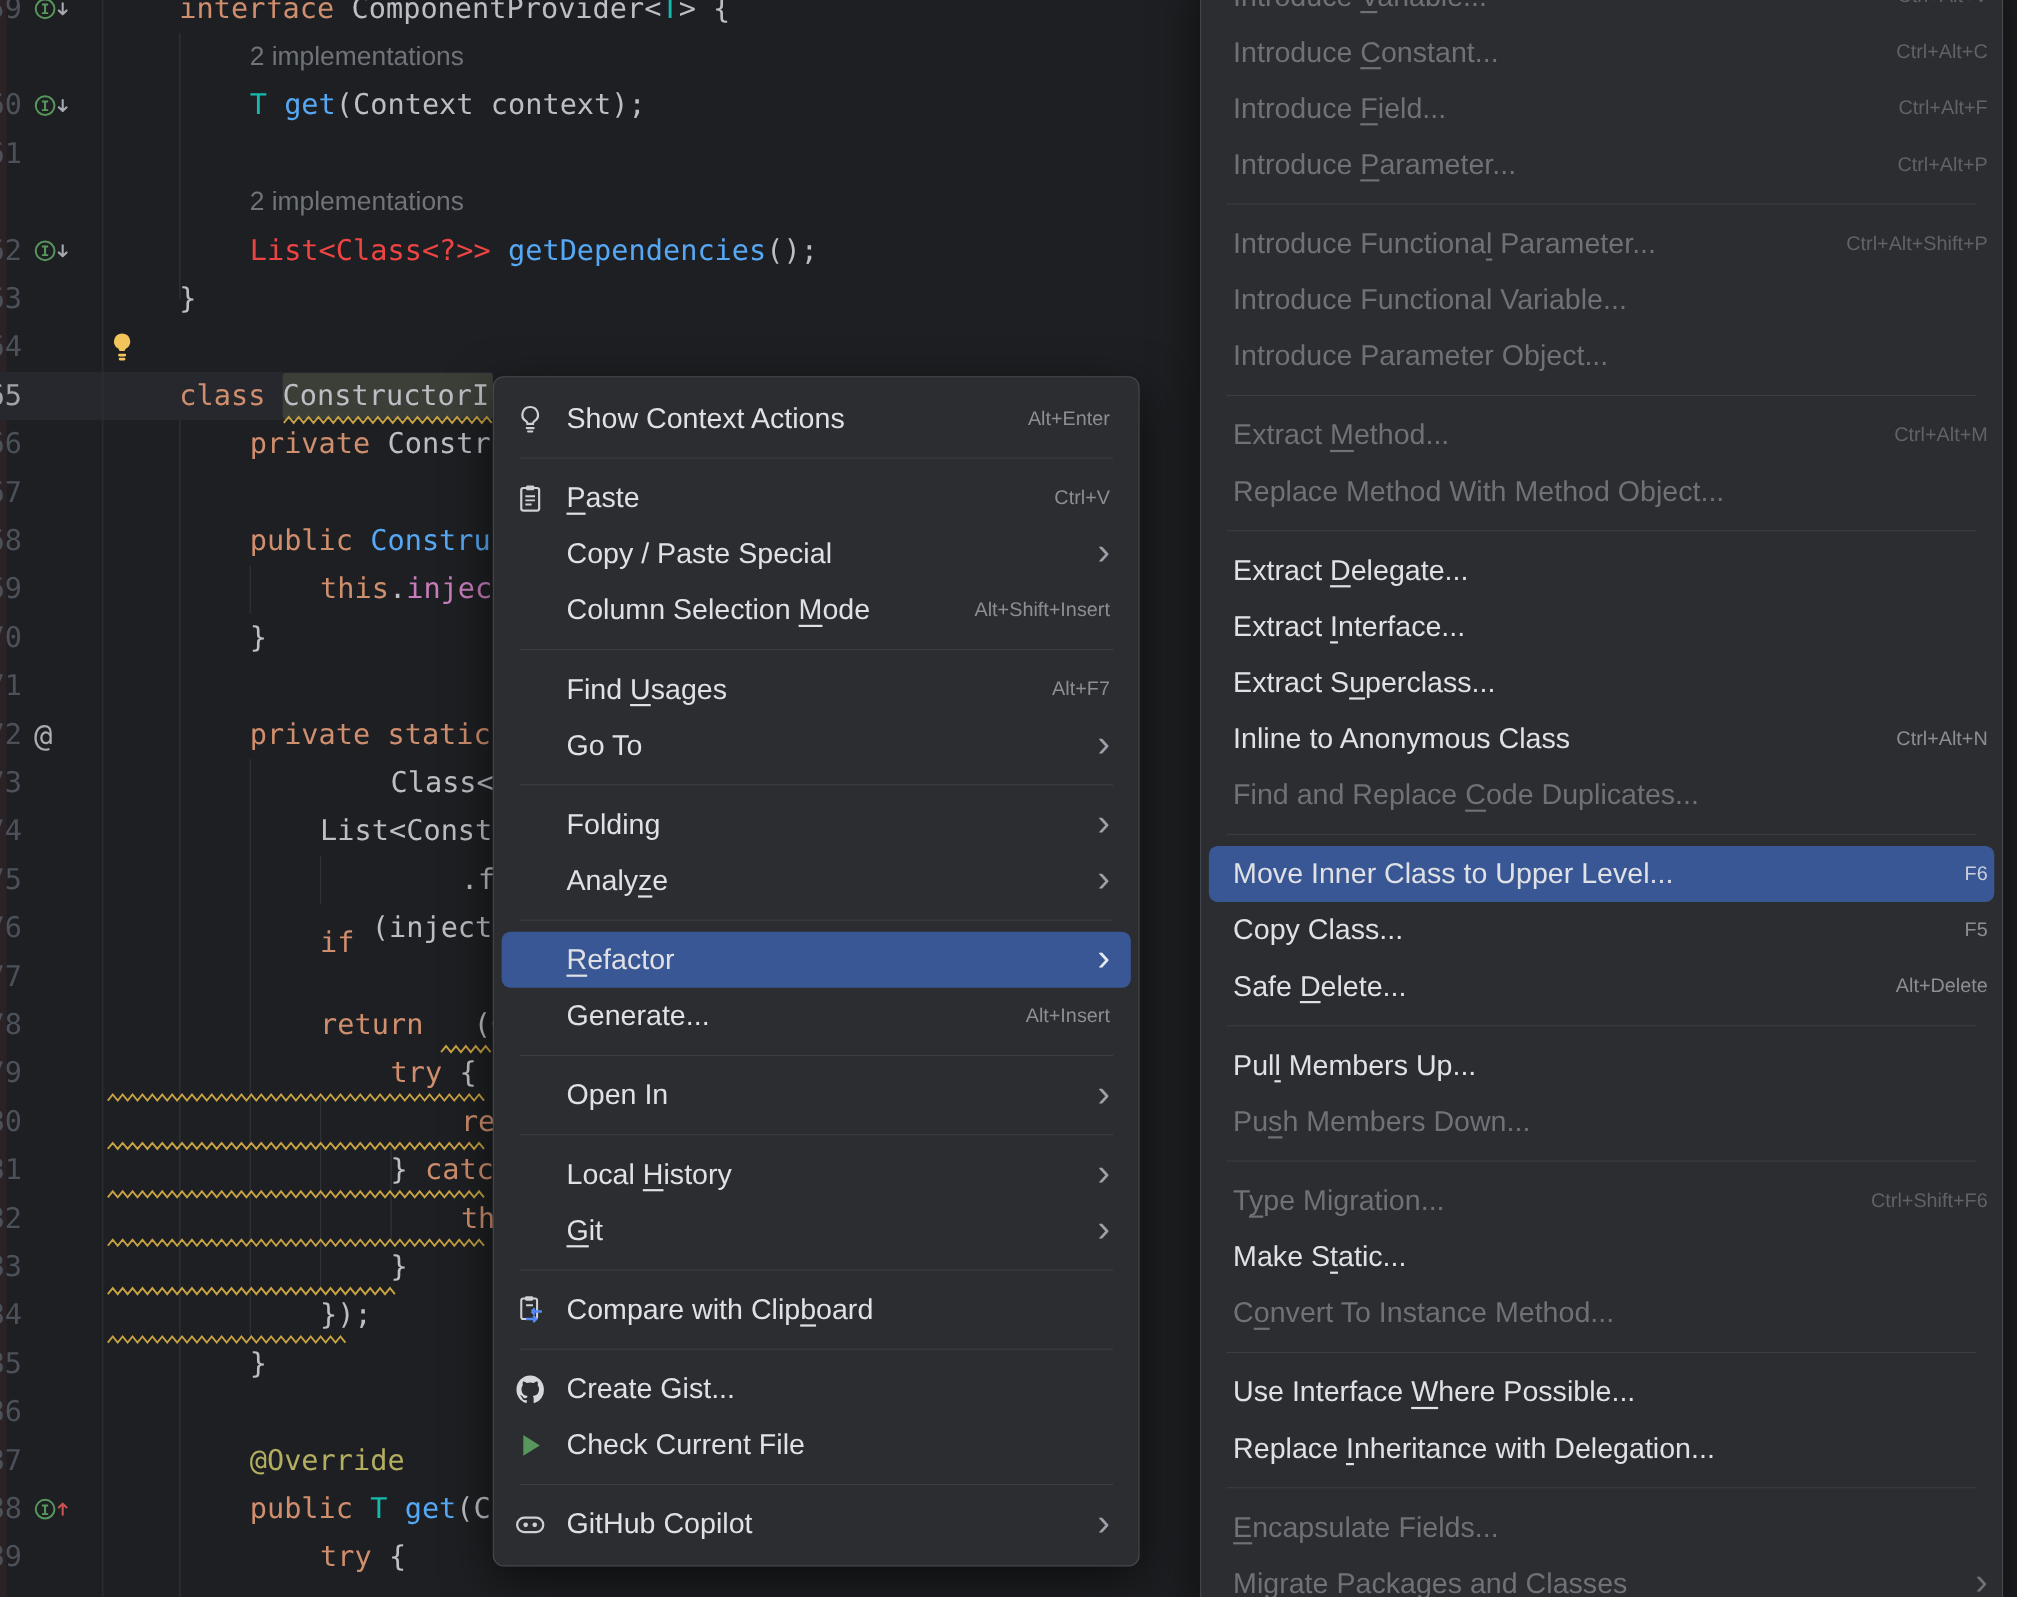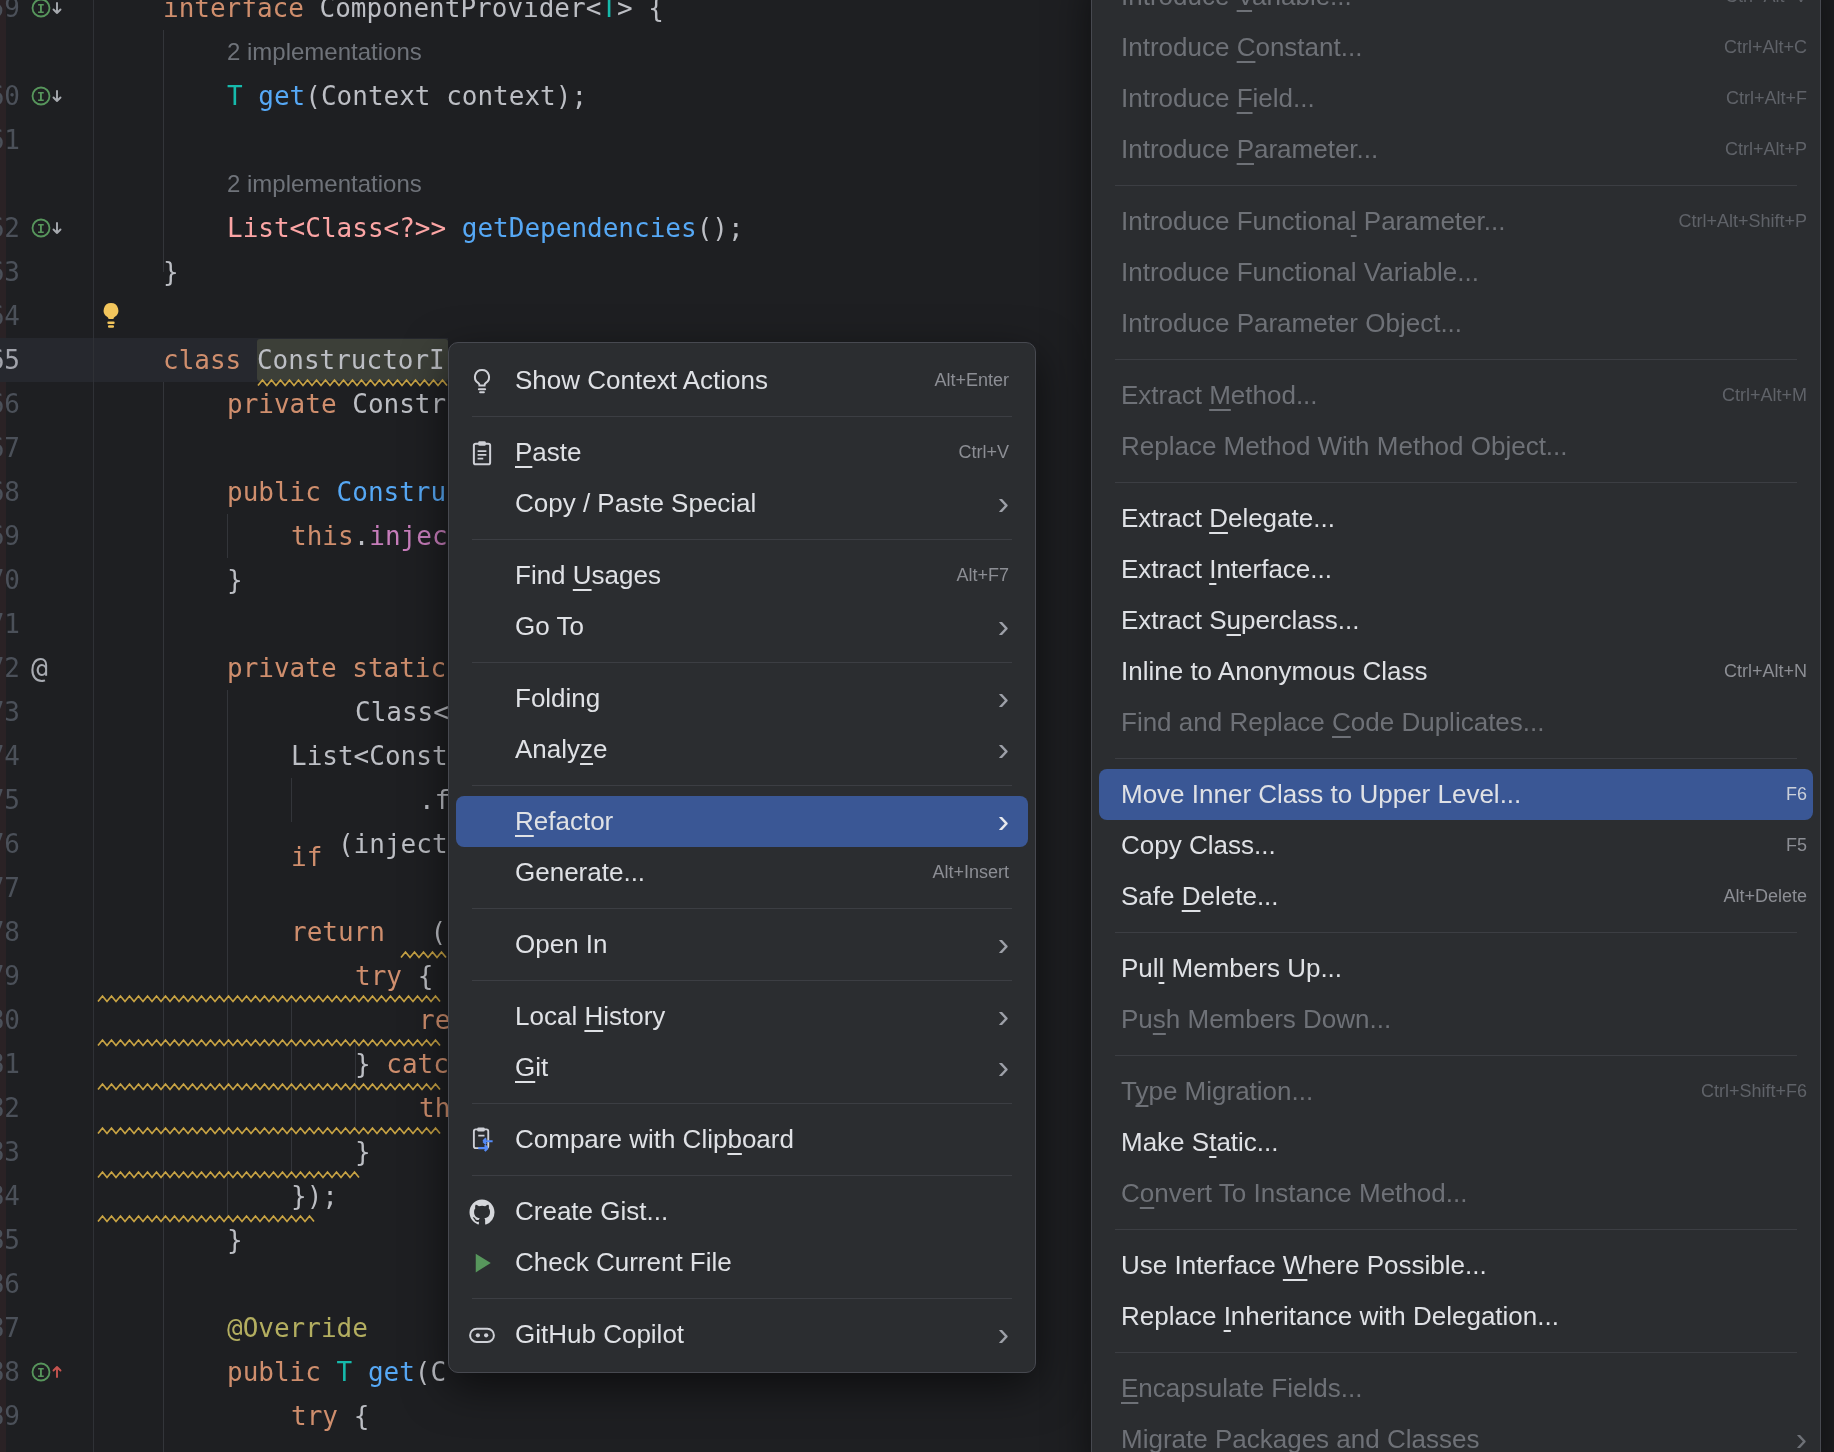--- a/index.html
+++ b/index.html
@@ -78,21 +78,21 @@
     <div class="cl" style="left: 227px; top: 74px;"><span style="color: rgb(22, 186, 172);">T</span><span style="color: rgb(188, 190, 196);"> </span><span style="color: rgb(86, 168, 245);">get</span><span style="color: rgb(188, 190, 196);">(Context context);</span></div>
     <div class="num" style="top: 118px;">61</div>
     <div class="num" style="top: 206px;">62</div>
     <div class="ginst" style="top: 206px;">
       <svg width="38" height="28" viewBox="0 0 38 28">
         <circle cx="10" cy="14" r="8.5" fill="none" stroke="#57965C" stroke-width="1.8"></circle>
         <text x="10" y="19" font-size="13" font-weight="bold" fill="#57965C" text-anchor="middle" font-family="DejaVu Sans Mono,monospace">I</text>
         <path d="M26 9v10m0 0-3.5-3.5M26 19l3.5-3.5" fill="none" stroke="#A7AAB0" stroke-width="1.9" stroke-linecap="round" stroke-linejoin="round"></path>
       </svg>
     </div>
-    <div class="cl" style="left: 227px; top: 206px;"><span style="color: #fca5a5; text-align: right;">List&lt;Class&lt;?&gt;&gt; </span><span style="color: rgb(86, 168, 245);">getDependencies</span><span style="color: rgb(188, 190, 196);">();</span></div>
+    <div class="cl" style="left: 227px; top: 206px;"><span style="color: #ef4444; text-align: right;">List&lt;Class&lt;?&gt;&gt; </span><span style="color: rgb(86, 168, 245);">getDependencies</span><span style="color: rgb(188, 190, 196);">();</span></div>
     <div class="num" style="top: 250px;">63</div>
     <div class="cl" style="left: 163px; top: 250px;"><span style="color: rgb(188, 190, 196);">}</span></div>
     <div class="num" style="top: 294px;">64</div>
     <div class="ginst" style="left: 96px; top: 294px; width: 34px;">
       <svg width="30" height="32" viewBox="0 0 24 26">
         <path d="M12 2.5a6 6 0 0 1 3.2 11.06c-.7.44-1.2 1.14-1.2 1.94h-4c0-.8-.5-1.5-1.2-1.94A6 6 0 0 1 12 2.5z" fill="#F2C55C"></path>
         <path d="M10 18.5h4M10.5 21.5h3" stroke="#F2C55C" stroke-width="2" stroke-linecap="round"></path>
       </svg>
     </div>
     <div class="num cur" style="top: 338px;">65</div>
@@ -205,20 +205,27 @@
         <span class="mi-shortcut">Ctrl+V</span>
       </span>
     </div>
     <div class="menu-item">
       <span class="mi-icon"></span>
       <span class="mi-label">Copy / Paste Special</span>
       <span class="mi-right">
         <span class="mi-arrow">›</span>
       </span>
     </div>
+    <div class="menu-item">
+      <span class="mi-icon"></span>
+      <span class="mi-label"><span>Column Selection </span><span class="mn">M</span><span>ode</span></span>
+      <span class="mi-right">
+        <span class="mi-shortcut">Alt+Shift+Insert</span>
+      </span>
+    </div>
     <div class="menu-sep"></div>
     <div class="menu-item">
       <span class="mi-icon"></span>
       <span class="mi-label"><span>Find </span><span class="mn">U</span><span>sages</span></span>
       <span class="mi-right">
         <span class="mi-shortcut">Alt+F7</span>
       </span>
     </div>
     <div class="menu-item">
       <span class="mi-icon"></span>

